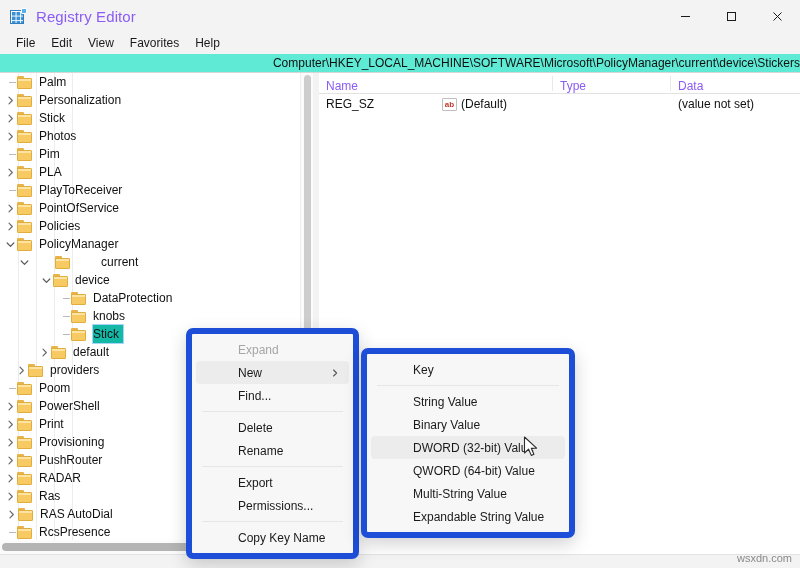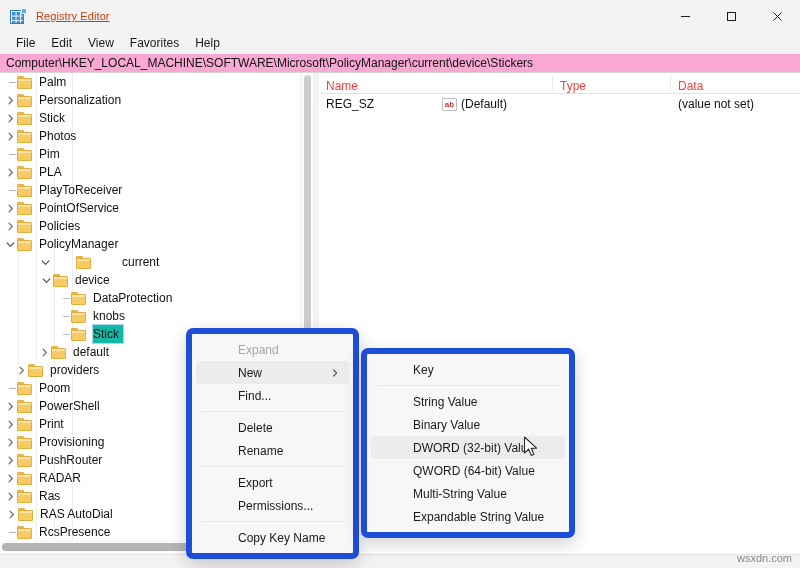--- a/index.html
+++ b/index.html
@@ -31,43 +31,43 @@
       linear-gradient(to right, #ffffff 1px, transparent 1px) 0 0/4.6px 4.6px,
       linear-gradient(to bottom, #ffffff 1px, transparent 1px) 0 0/4.6px 4.6px,
       #3b8fd4;
     border: 1px solid #2f7fc0;
   }
   .app-icon .nub {
     position: absolute; right: 0px; top: 0px; width: 6px; height: 6px;
     background: #5ab0e8; border: 1px solid #ffffff; border-radius: 1px;
   }
   .title-text {
-    font-size: 11px; color: #c2410c; letter-spacing: .1px; text-decoration: underline;
+    font-size: 15px; color: #8b5cf6; letter-spacing: .1px;
   }
   .win-controls { margin-left: auto; display: flex; height: 32px; }
   .win-btn {
     width: 46px; height: 32px; display: flex; align-items: center; justify-content: center;
     font-size: 11px; color: #1b1b1b;
   }
   .win-btn svg { display: block; }
 
   
   .menubar {
     position: absolute; left: 0; top: 32px; width: 800px; height: 22px;
     background: #f3f3f3; display: flex; align-items: center; padding-left: 8px;
   }
   .menu-item {
     font-size: 12px; color: #1a1a1a; padding: 2px 8px;
   }
 
   
   .addressbar {
     position: absolute; left: 0; top: 54px; width: 800px; height: 19px;
-    background: #f9a8d4; border-bottom: 1px solid #d6d6d6;
-    display: flex; align-items: center; padding-left: 6px;
+    background: #5eead4; border-bottom: 1px solid #d6d6d6;
+    display: flex; align-items: center; padding-left: 0; justify-content: flex-end;
   }
   .address-text { font-size: 12px; color: #111111; white-space: nowrap; }
 
   
   .content {
     position: absolute; left: 0; top: 73px; width: 800px; height: 481px;
     background: #ffffff;
   }
   .tree-panel {
     position: absolute; left: 0; top: 0; width: 313px; height: 481px;
@@ -136,21 +136,21 @@
   
   .list-panel {
     position: absolute; left: 319px; top: 0; width: 481px; height: 481px;
     background: #ffffff;
   }
   .list-header {
     display: flex; height: 21px; align-items: center;
     border-bottom: 1px solid #e2e2e2; background: #ffffff;
   }
   .col {
-    font-size: 12px; color: #ef4444; padding-left: 7px; height: 15px; line-height: 21px;
+    font-size: 12px; color: #8b5cf6; padding-left: 7px; height: 15px; line-height: 21px;
     border-right: 1px solid #e8e8e8;
   }
   .col.name { width: 234px; }
   .col.type { width: 118px; }
   .col.data { width: 129px; border-right: none; }
   .list-row { display: flex; height: 20px; align-items: center; }
   .cell {
     font-size: 12px; color: #111111; height: 20px; line-height: 20px;
     display: flex; align-items: center;
   }
@@ -377,21 +377,21 @@
                   <path d="M1.2 3 L4.5 6.3 L7.8 3" fill="none" stroke="#5a5a5a" stroke-width="1.2" stroke-linecap="round" stroke-linejoin="round"></path>
                 </svg>
               </div>
               <div class="folder">
                 <div class="tab"></div>
                 <div class="body"></div>
                 <div class="lip"></div>
               </div>
               <span class="tree-label">PolicyManager</span>
             </div>
-            <div class="tree-row" style="padding-left: 39px; gap: 24px;">
+            <div class="tree-row" style="padding-left: 18px; gap: 24px;">
               <div class="twisty">
                 <svg width="9" height="9" viewBox="0 0 9 9">
                   <path d="M1.2 3 L4.5 6.3 L7.8 3" fill="none" stroke="#5a5a5a" stroke-width="1.2" stroke-linecap="round" stroke-linejoin="round"></path>
                 </svg>
               </div>
               <div class="folder">
                 <div class="tab"></div>
                 <div class="body"></div>
                 <div class="lip"></div>
               </div>

